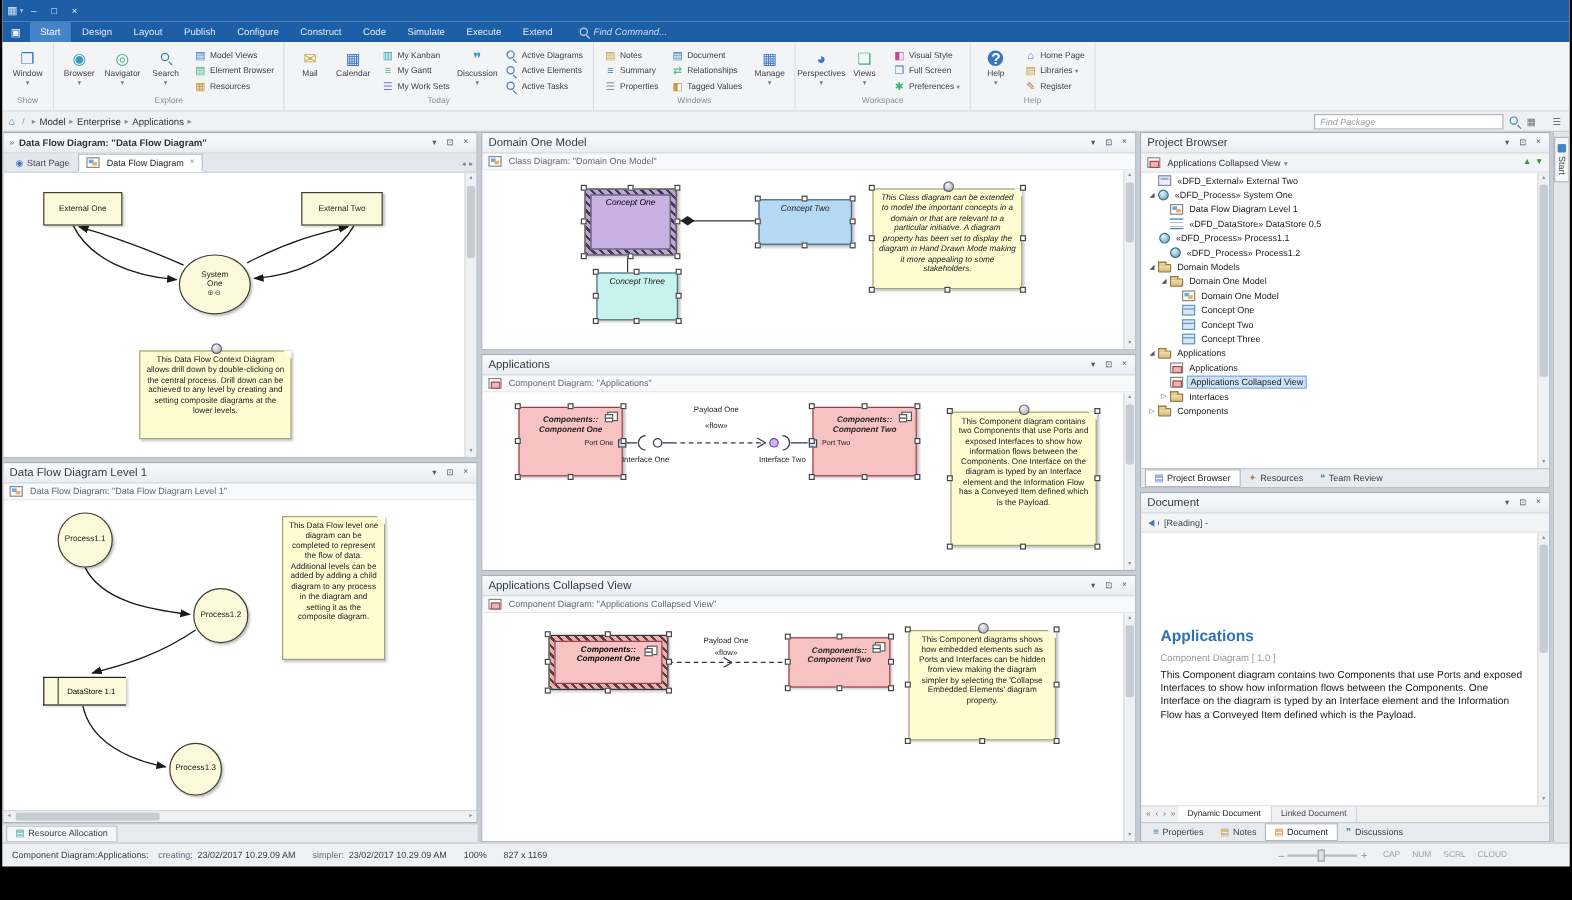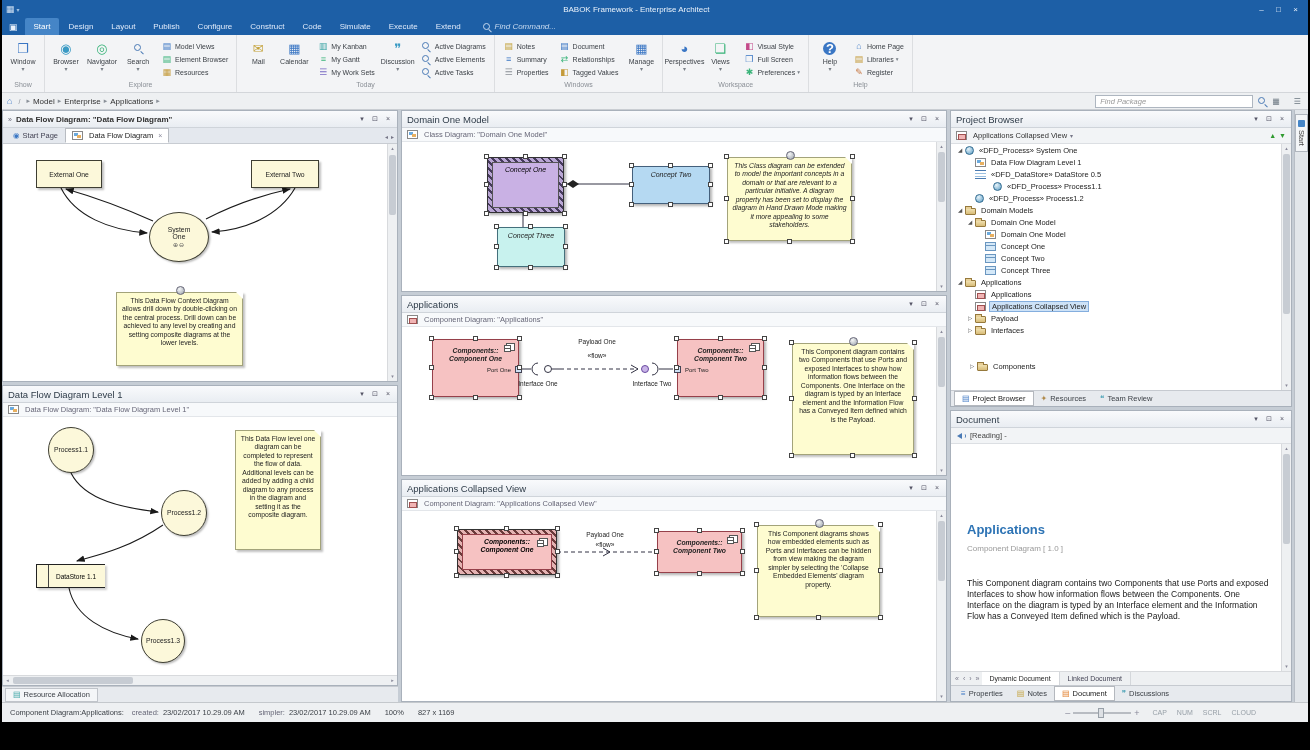--- a/index.html
+++ b/index.html
@@ -148,21 +148,21 @@
 .btabs .btab{display:flex;align-items:center;gap:3px;padding:0 7px;height:15px;font-size:7.5px;color:#3a3f45}
 .btabs .btab.active{background:#fff;border:1px solid #b4b8be;color:#1a1a1a}
 .btabs .ric{font-size:8px}
 .dockstrip{height:16px;background:#e7eaee;border-top:1px solid #c6cad0;display:flex;align-items:center;padding-left:3px;flex:none}
 .docktab{display:flex;align-items:center;gap:3px;padding:0 7px;height:14px;font-size:7.5px;color:#3a3f45;background:#f4f6f8;border:1px solid #c0c4ca}
 
 .dtoolbar{height:16px;background:#f2f4f6;border-bottom:1px solid #dcdfe3;display:flex;align-items:center;gap:4px;padding:0 5px;font-size:7.5px;color:#444;flex:none}
 .doc-content{flex:1;position:relative;background:#fff;overflow:hidden}
 .doc-page{padding:78px 20px 0 16px}
 .doc-title{font-size:13px;font-weight:bold;color:#2e74b5;margin-bottom:7px}
-.doc-sub{font-size:8px;color:#999;margin-bottom:25px}
+.doc-sub{font-size:8px;color:#999;margin-bottom:4px}
 .doc-body{font-size:8.5px;color:#1a1a1a;line-height:1.3}
 .docnav{height:14px;background:#eef0f2;border-top:1px solid #d8dadd;display:flex;align-items:stretch;font-size:7px;color:#667;padding:0 2px;flex:none}
 .navarr{display:flex;align-items:center;padding:0 2px;color:#778;font-size:7px}
 .docnav .btab{display:flex;align-items:center;padding:0 8px;font-size:7px;color:#445;border-right:1px solid #d4d7db}
 .docnav .btab.active{background:#fff;color:#222}
 
 .statusbar{height:20px;background:#eef0f2;border-top:1px solid #c4c8cc;display:flex;align-items:center;font-size:7.5px;color:#3a3f45;padding:0 8px;flex:none}
 .sb-item{margin-right:8px}
 .sb-lab{color:#667;margin-right:4px}
 .sb-val{margin-right:14px}
@@ -175,21 +175,20 @@
 </style>
 </head>
 <body>
 
 <div class="screen">
 <div class="window">
 
   <div class="titlebar">
     <span class="tb-ico">▦</span>
     <span class="tb-dd">▾</span>
-    <span class="tb-title">BABOK Framework - Enterprise Architect</span>
     <span class="tb-btn">–</span>
     <span class="tb-btn">□</span>
     <span class="tb-btn">×</span>
   </div>
 
   <div class="ribbon-tabs">
     <span class="rt-logo">▣</span>
     <div id="ribbonTabs" class="rtabs">
           <div class="rtab active">
             <span>Start</span>
@@ -791,35 +790,40 @@
         <div class="pbtoolbar">
           <span class="tico ti-compdiag"></span>
           <span>Applications Collapsed View</span>
           <span style="color:#778;font-size:6px">▾</span>
           <span style="margin-left:auto" class="garr">▲</span>
           <span class="garr">▼</span>
         </div>
         <div class="pb-tree">
           <div id="pbTree">
                 <div class="trow" style="padding-left: 4px;">
+                  <span class="texp"></span>
+                  <span class="tico ti-external"></span>
+                  <span class="tlabel">«DFD_External» External Two</span>
+                </div>
+                <div class="trow" style="padding-left: 4px;">
                   <span class="texp">◢</span>
                   <span class="tico ti-process"></span>
                   <span class="tlabel">«DFD_Process» System One</span>
                 </div>
                 <div class="trow" style="padding-left: 14px;">
                   <span class="texp"></span>
                   <span class="tico ti-diagram"></span>
                   <span class="tlabel">Data Flow Diagram Level 1</span>
                 </div>
                 <div class="trow" style="padding-left: 14px;">
                   <span class="texp"></span>
                   <span class="tico ti-datastore"></span>
                   <span class="tlabel">«DFD_DataStore» DataStore 0.5</span>
                 </div>
-                <div class="trow" style="padding-left: 32px;">
+                <div class="trow" style="padding-left: 5px;">
                   <span class="texp"></span>
                   <span class="tico ti-process"></span>
                   <span class="tlabel">«DFD_Process» Process1.1</span>
                 </div>
                 <div class="trow" style="padding-left: 14px;">
                   <span class="texp"></span>
                   <span class="tico ti-process"></span>
                   <span class="tlabel">«DFD_Process» Process1.2</span>
                 </div>
                 <div class="trow" style="padding-left: 4px;">
@@ -863,28 +867,23 @@
                   <span class="tlabel">Applications</span>
                 </div>
                 <div class="trow selected" style="padding-left: 14px;">
                   <span class="texp"></span>
                   <span class="tico ti-compdiag"></span>
                   <span class="tlabel">Applications Collapsed View</span>
                 </div>
                 <div class="trow" style="padding-left: 14px;">
                   <span class="texp">▷</span>
                   <span class="tico ti-folder"></span>
-                  <span class="tlabel">Payload</span>
-                </div>
-                <div class="trow" style="padding-left: 14px;">
-                  <span class="texp">▷</span>
-                  <span class="tico ti-folder"></span>
                   <span class="tlabel">Interfaces</span>
                 </div>
-                <div class="trow" style="padding-left: 16px; margin-top: 24px;">
+                <div class="trow" style="padding-left: 4px;">
                   <span class="texp">▷</span>
                   <span class="tico ti-folder"></span>
                   <span class="tlabel">Components</span>
                 </div>
               </div>
           <div class="vscroll">
             <span class="sbtn">▴</span>
             <span class="sthumb" style="top:10px;height:160px"></span>
             <span class="sbtn sb-bottom">▾</span>
           </div>
@@ -968,21 +967,21 @@
     <div class="right-strip">
       <div class="vtab">
         <span class="vtab-ico"></span>
         <span>Start</span>
       </div>
     </div>
   </div>
 
   <div class="statusbar">
     <span class="sb-item">Component Diagram:Applications:</span>
-    <span class="sb-lab">created:</span>
+    <span class="sb-lab">creating:</span>
     <span class="sb-val">23/02/2017 10.29.09 AM</span>
     <span class="sb-lab">simpler:</span>
     <span class="sb-val">23/02/2017 10.29.09 AM</span>
     <span class="sb-val">100%</span>
     <span class="sb-val">827 x 1169</span>
     <span class="sb-flex"></span>
     <span class="sb-zoomsym">–</span>
     <span class="slider">
           <span class="slider-thumb"></span>
         </span>

